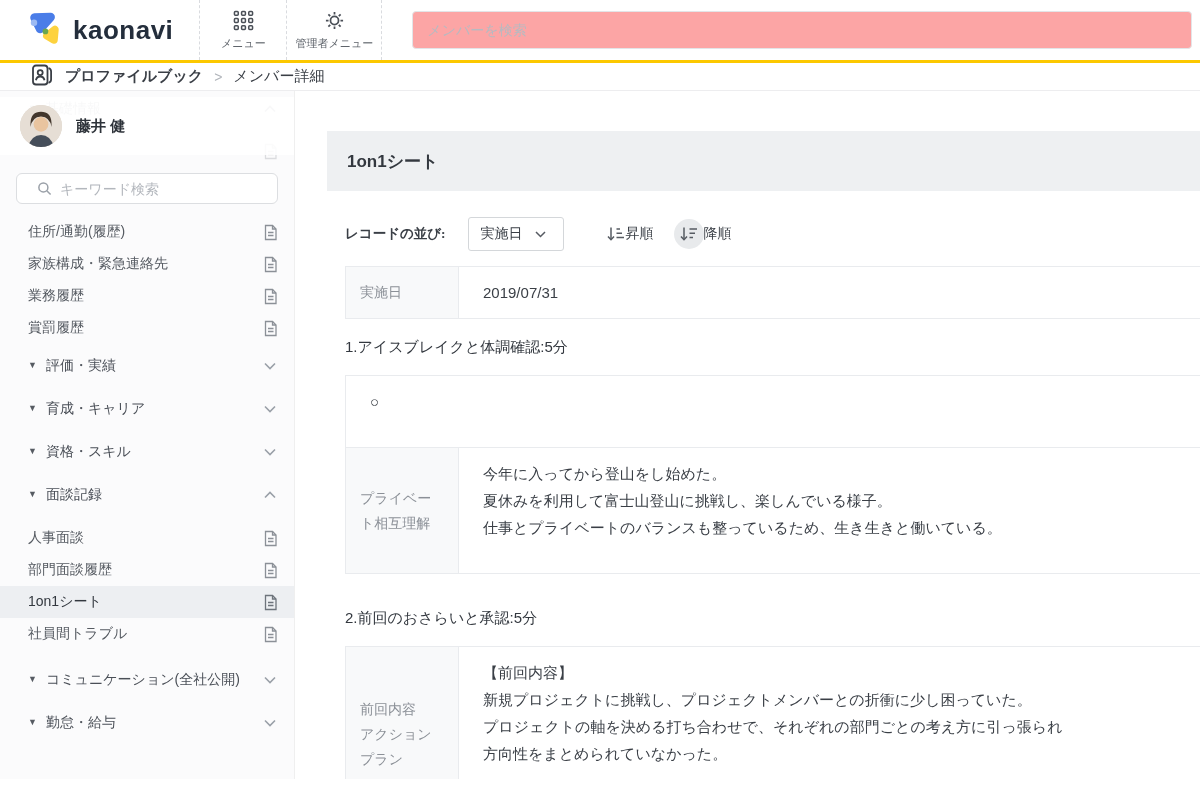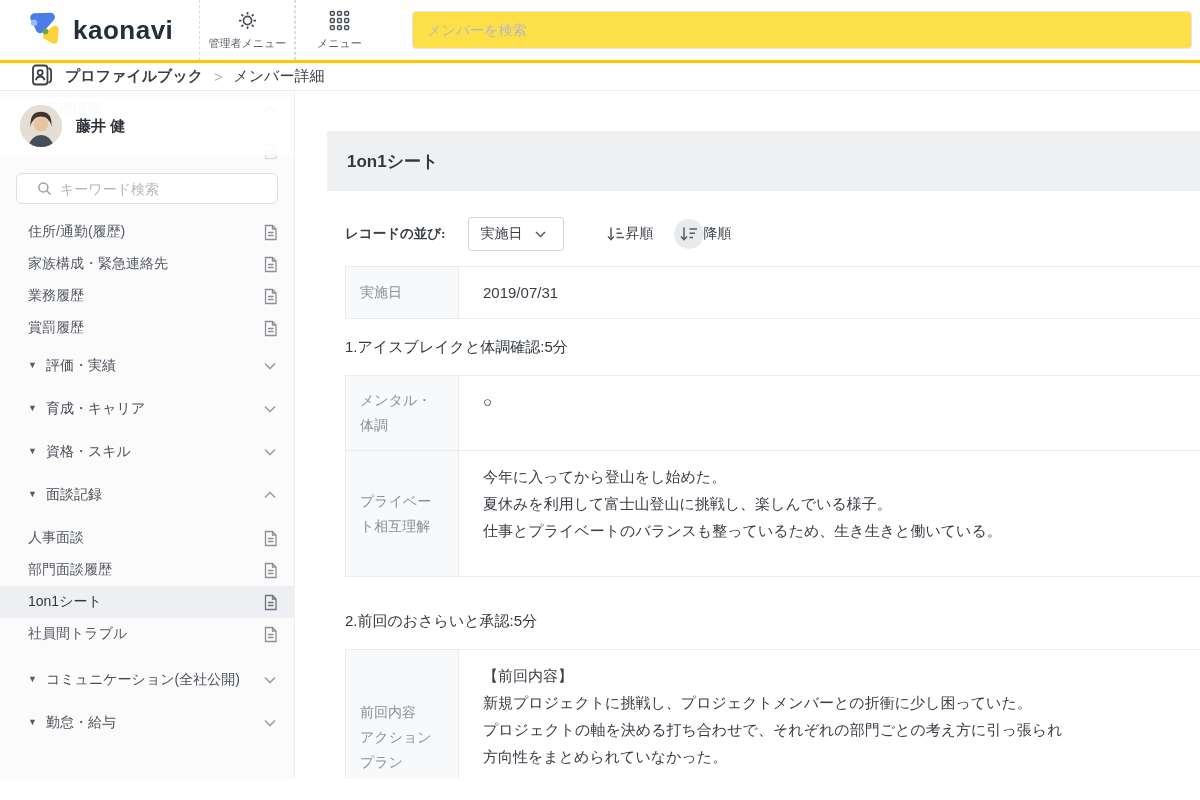--- a/index.html
+++ b/index.html
@@ -12,21 +12,21 @@
   
   .topbar { height:63px; display:flex; align-items:stretch; background:#fff;
             border-bottom:3px solid #fcc800; }
   .logo { display:flex; align-items:center; gap:9px; padding:0 26px 0 24px; }
   .logo-word { font-size:26px; font-weight:bold; color:#242e3c; letter-spacing:.5px; }
   .top-menu-btn { width:87px; border-left:1px dashed #d9dbdf; display:flex;
                   flex-direction:column; align-items:center; justify-content:center;
                   gap:3px; color:#5f646b; font-size:11px; cursor:pointer; background:#fff; }
   .top-menu-btn.last { border-right:1px dashed #d9dbdf; width:96px; }
   .top-search { flex:1; display:flex; align-items:center; padding:0 8px 0 30px; }
-  .top-search input { width:100%; height:38px; background:#fde047; border:1px solid #e3e5e8;
+  .top-search input { width:100%; height:38px; background:#fca5a5; border:1px solid #e3e5e8;
                       border-radius:4px; padding:0 14px; font-size:14px; color:#3a3f46;
                       font-family:inherit; outline:none; }
   .top-search input::placeholder { color:#b6bac1; }
 
   
   .breadcrumb { height:28px; display:flex; align-items:center; gap:11px;
                 padding-left:30px; border-bottom:1px solid #ededef; background:#fff;text-align:center; }
   .bc-root { font-size:15px; font-weight:bold; color:#3a3f46; }
   .bc-sep { color:#b0b4ba; font-size:14px; }
   .bc-current { font-size:15px; color:#3a3f46; }
@@ -114,45 +114,45 @@
     <span>
       <svg width="40" height="38" viewBox="0 0 40 40">
         <path d="M10 8 L27 7.5 L16 20 Z" fill="#4a7de8" stroke="#4a7de8" stroke-width="9" stroke-linejoin="round"></path>
         <circle cx="9.5" cy="13.5" r="3.4" fill="#9cbaf3"></circle>
         <path d="M23 27 L31.5 20.5 L30.5 31.5 Z" fill="#fdd23e" stroke="#fdd23e" stroke-width="8" stroke-linejoin="round"></path>
         <circle cx="21.5" cy="22.5" r="3" fill="#69a74e"></circle>
       </svg>
     </span>
     <span class="logo-word">kaonavi</span>
   </div>
-  <div class="top-menu-btn last">
-    <span>
-      <svg width="21" height="21" viewBox="0 0 24 24" fill="none" stroke="#4a4f57" stroke-width="2">
-        <circle cx="12" cy="12" r="4.6"></circle>
-        <path d="M12 2.2v3M12 18.8v3M2.2 12h3M18.8 12h3M5 5l2.1 2.1M16.9 16.9L19 19M19 5l-2.1 2.1M7.1 16.9L5 19"></path>
-      </svg>
-    </span>
-    <span>管理者メニュー</span>
-  </div>
   <div class="top-menu-btn">
     <span>
       <svg width="21" height="21" viewBox="0 0 22 22" fill="none" stroke="#4a4f57" stroke-width="1.6">
         <rect x="1.5" y="1.5" width="4" height="4" rx="1"></rect>
           <rect x="9" y="1.5" width="4" height="4" rx="1"></rect>
           <rect x="16.5" y="1.5" width="4" height="4" rx="1"></rect>
         <rect x="1.5" y="9" width="4" height="4" rx="1"></rect>
           <rect x="9" y="9" width="4" height="4" rx="1"></rect>
           <rect x="16.5" y="9" width="4" height="4" rx="1"></rect>
         <rect x="1.5" y="16.5" width="4" height="4" rx="1"></rect>
           <rect x="9" y="16.5" width="4" height="4" rx="1"></rect>
           <rect x="16.5" y="16.5" width="4" height="4" rx="1"></rect>
       </svg>
     </span>
     <span>メニュー</span>
   </div>
+  <div class="top-menu-btn last">
+    <span>
+      <svg width="21" height="21" viewBox="0 0 24 24" fill="none" stroke="#4a4f57" stroke-width="2">
+        <circle cx="12" cy="12" r="4.6"></circle>
+        <path d="M12 2.2v3M12 18.8v3M2.2 12h3M18.8 12h3M5 5l2.1 2.1M16.9 16.9L19 19M19 5l-2.1 2.1M7.1 16.9L5 19"></path>
+      </svg>
+    </span>
+    <span>管理者メニュー</span>
+  </div>
   <div class="top-search">
     <input type="text" placeholder="メンバーを検索" style="">
   </div>
 </div>
 
 <div class="breadcrumb">
   <span>
     <svg width="24" height="24" viewBox="0 0 24 24" fill="none" stroke="#3a3f46" stroke-width="1.8">
       <rect x="3" y="2.5" width="14.5" height="19" rx="3"></rect>
       <path d="M18.5 5.2c1.6.4 2.6 1.5 2.6 3.3v8c0 1.8-1 2.9-2.6 3.3"></path>
@@ -378,22 +378,20 @@
           <div class="rec-row h-date">
             <div class="cell-label">実施日</div>
             <div class="cell-value">2019/07/31</div>
           </div>
         </div>
 
         <div class="section-heading">1.アイスブレイクと体調確認:5分</div>
 
         <div class="rec-table">
           <div class="rec-row h-mental">
-            <div class="cell-label">メンタル・
-体調</div>
             <div class="cell-value">○</div>
           </div>
           <div class="rec-row h-private">
             <div class="cell-label">プライベー
 ト相互理解</div>
             <div class="cell-value">今年に入ってから登山をし始めた。
 夏休みを利用して富士山登山に挑戦し、楽しんでいる様子。
 仕事とプライベートのバランスも整っているため、生き生きと働いている。</div>
           </div>
         </div>

